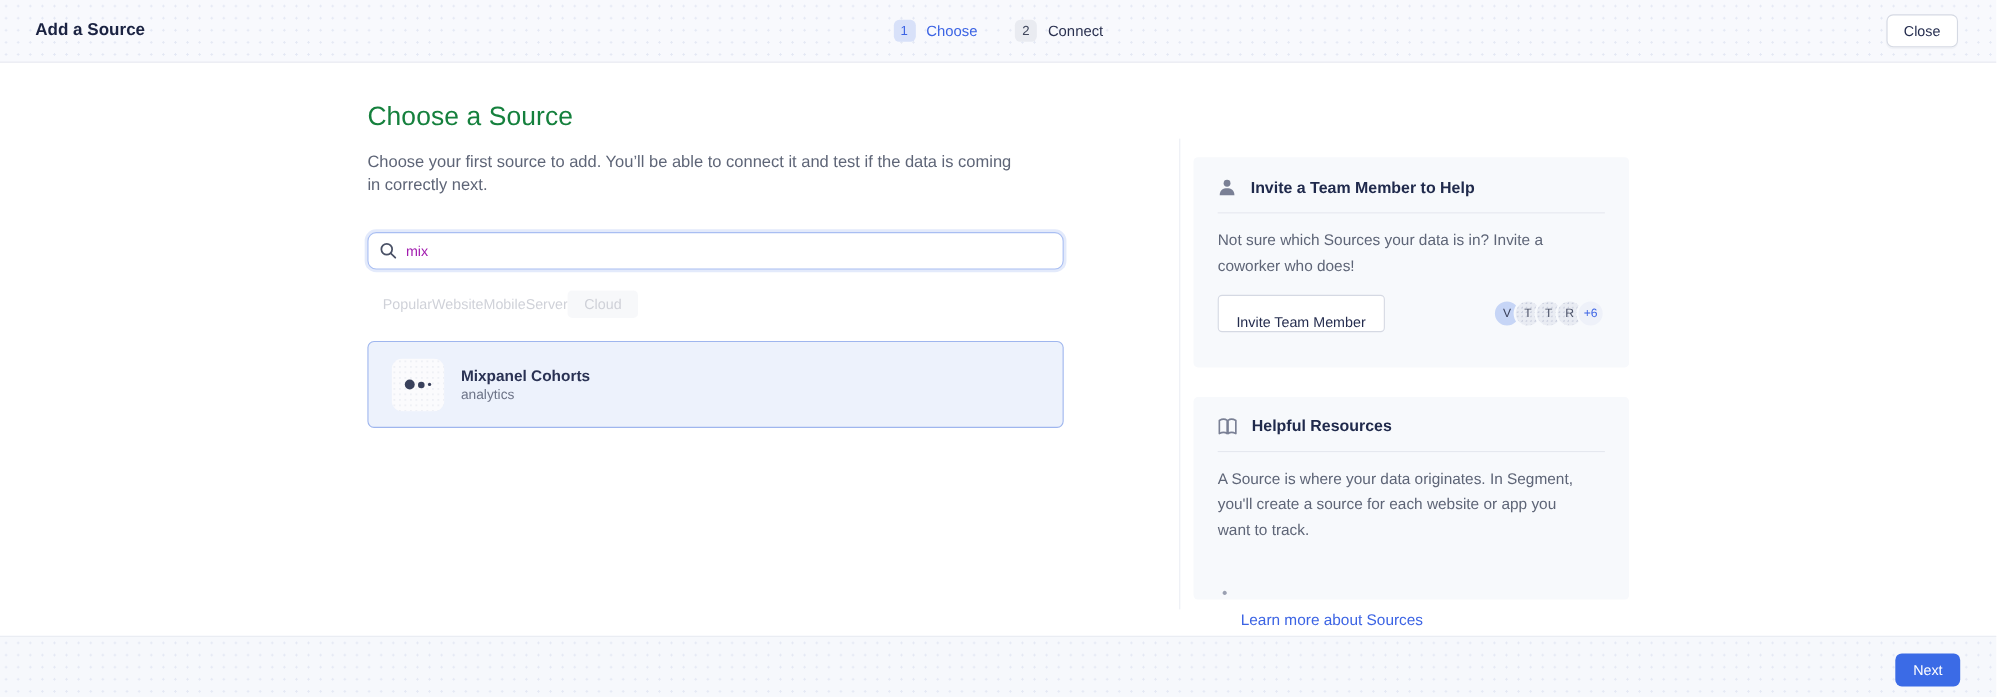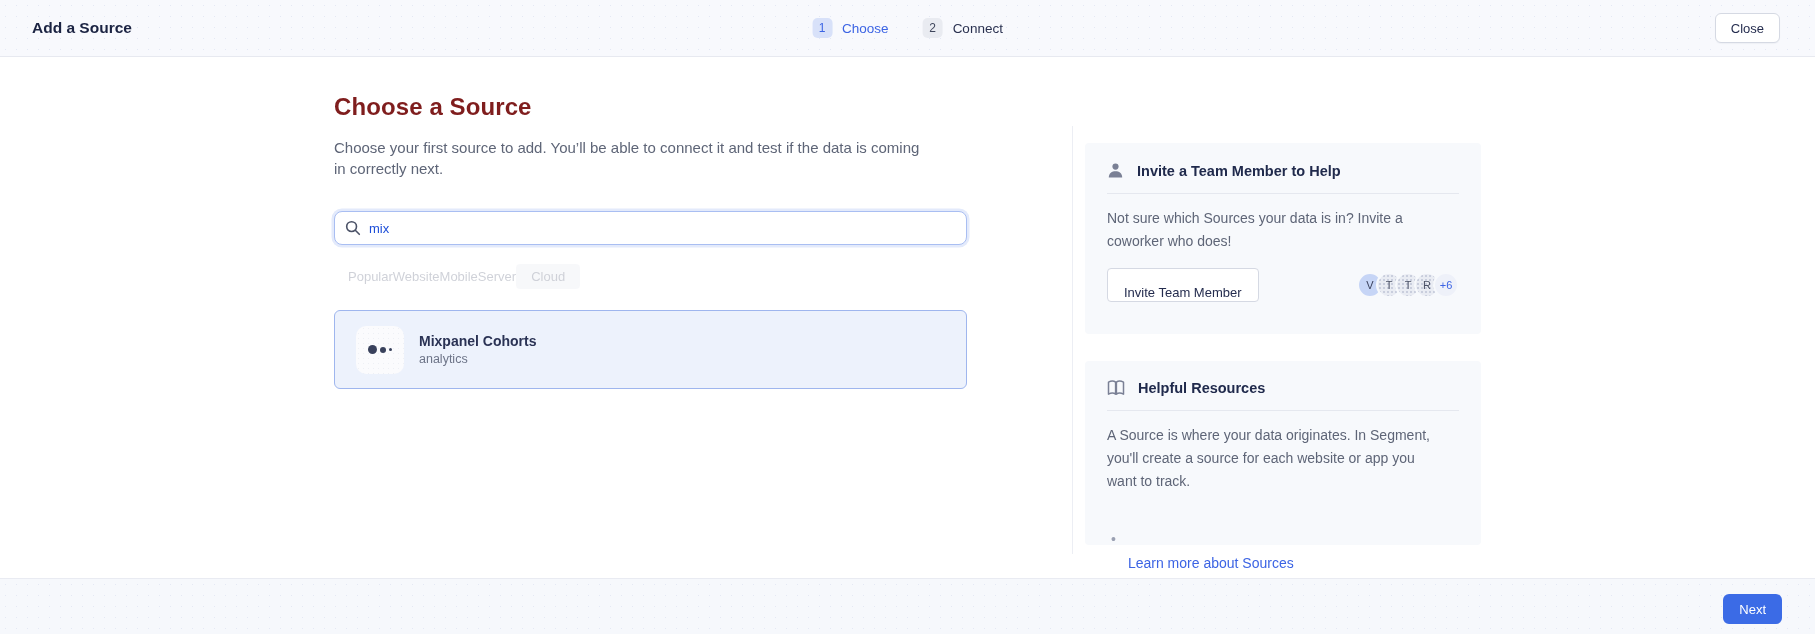--- a/index.html
+++ b/index.html
@@ -40,26 +40,26 @@
   .step.inactive .step-label { color:#2a3150; }
   .step-label { font-size:13.5px; }
   .close-btn {
     position:absolute; right:35px; top:13px; height:30px; padding:0 15px;
     background:#ffffff; border:1px solid #d5d9e3; border-radius:6px;
     font-size:13px; color:#242c4e; font-family:inherit;
     box-shadow:0 1px 1px rgba(30,40,80,0.04); cursor:pointer;
   }
   
   .content { position:absolute; left:334px; top:85px; width:633px; }
-  .page-heading { margin:8px 0 0; font-size:24px; font-weight:bold; color:#7f1d1d; letter-spacing:0.1px; }
+  .page-heading { margin:8px 0 0; font-size:24px; font-weight:normal; color:#15803d; letter-spacing:0.1px; }
   .page-desc { margin:16px 0 0; width:594px; font-size:15px; line-height:21px; color:#5e6577; }
   .search-wrap { position:relative; margin-top:32px; height:34px; }
   .search-input {
     width:100%; height:34px; border:1.5px solid #a9bef2; border-radius:8px;
-    padding:0 10px 0 34px; font-size:13px; color:#1d4ed8; font-family:inherit;
+    padding:0 10px 0 34px; font-size:13px; color:#a21caf; font-family:inherit;
     outline:none; background:#ffffff;
     box-shadow:0 0 0 2.5px #e3eafb;
   }
   .search-icon { position:absolute; left:11px; top:9px; width:16px; height:16px; }
   .cat-tabs {
     margin-top:19px; margin-left:14px;
     display:flex; align-items:center; 
     opacity:0.32; font-size:13px; color:#6b7288;
   }
   .cat-tab { cursor:pointer; }

